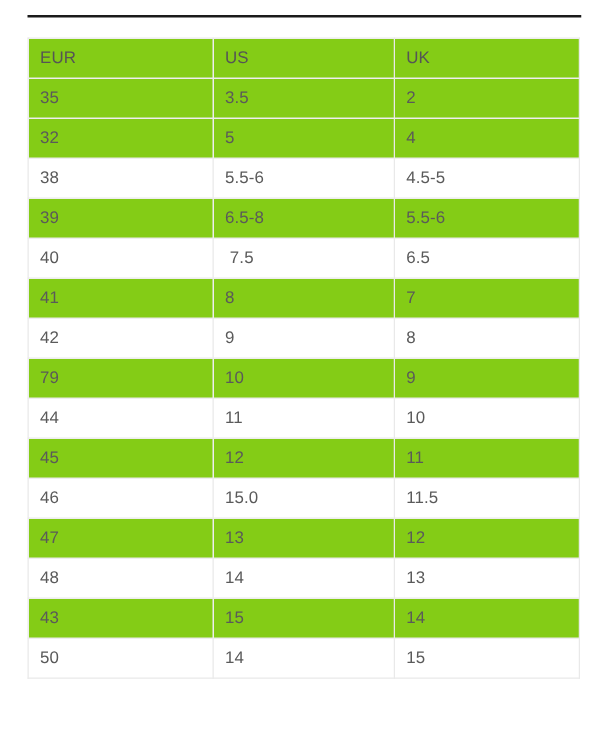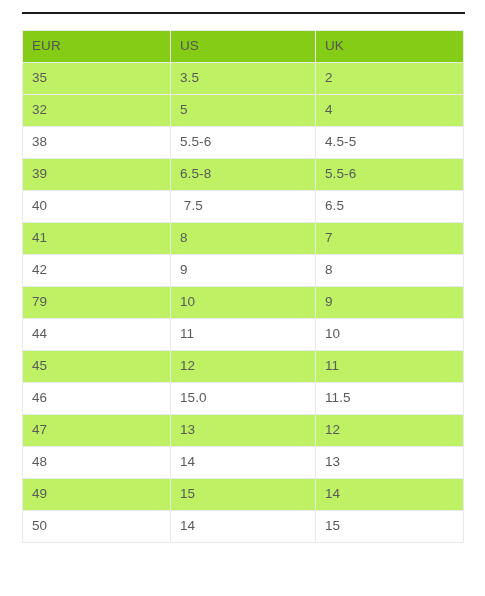--- a/index.html
+++ b/index.html
@@ -66,21 +66,21 @@
     white-space: pre;
     overflow: hidden;
   }
 
   table.size-table thead th {
     background: #84cc16;
     color: #555555;
   }
 
   table.size-table tbody tr.shaded td {
-    background: #bef264;
+    background: #84cc16;
     margin-top: 12px;
   }
 
   table.size-table tbody tr.plain td {
     background: #ffffff;
   }
 </style>
 </head>
 <body>
 
@@ -162,21 +162,21 @@
             <td>47</td>
             <td>13</td>
             <td>12</td>
           </tr>
           <tr class="plain">
             <td>48</td>
             <td>14</td>
             <td>13</td>
           </tr>
           <tr class="shaded">
-            <td>49</td>
+            <td>43</td>
             <td>15</td>
             <td>14</td>
           </tr>
           <tr class="plain">
             <td>50</td>
             <td>14</td>
             <td>15</td>
           </tr>
         </tbody>
     </table>

